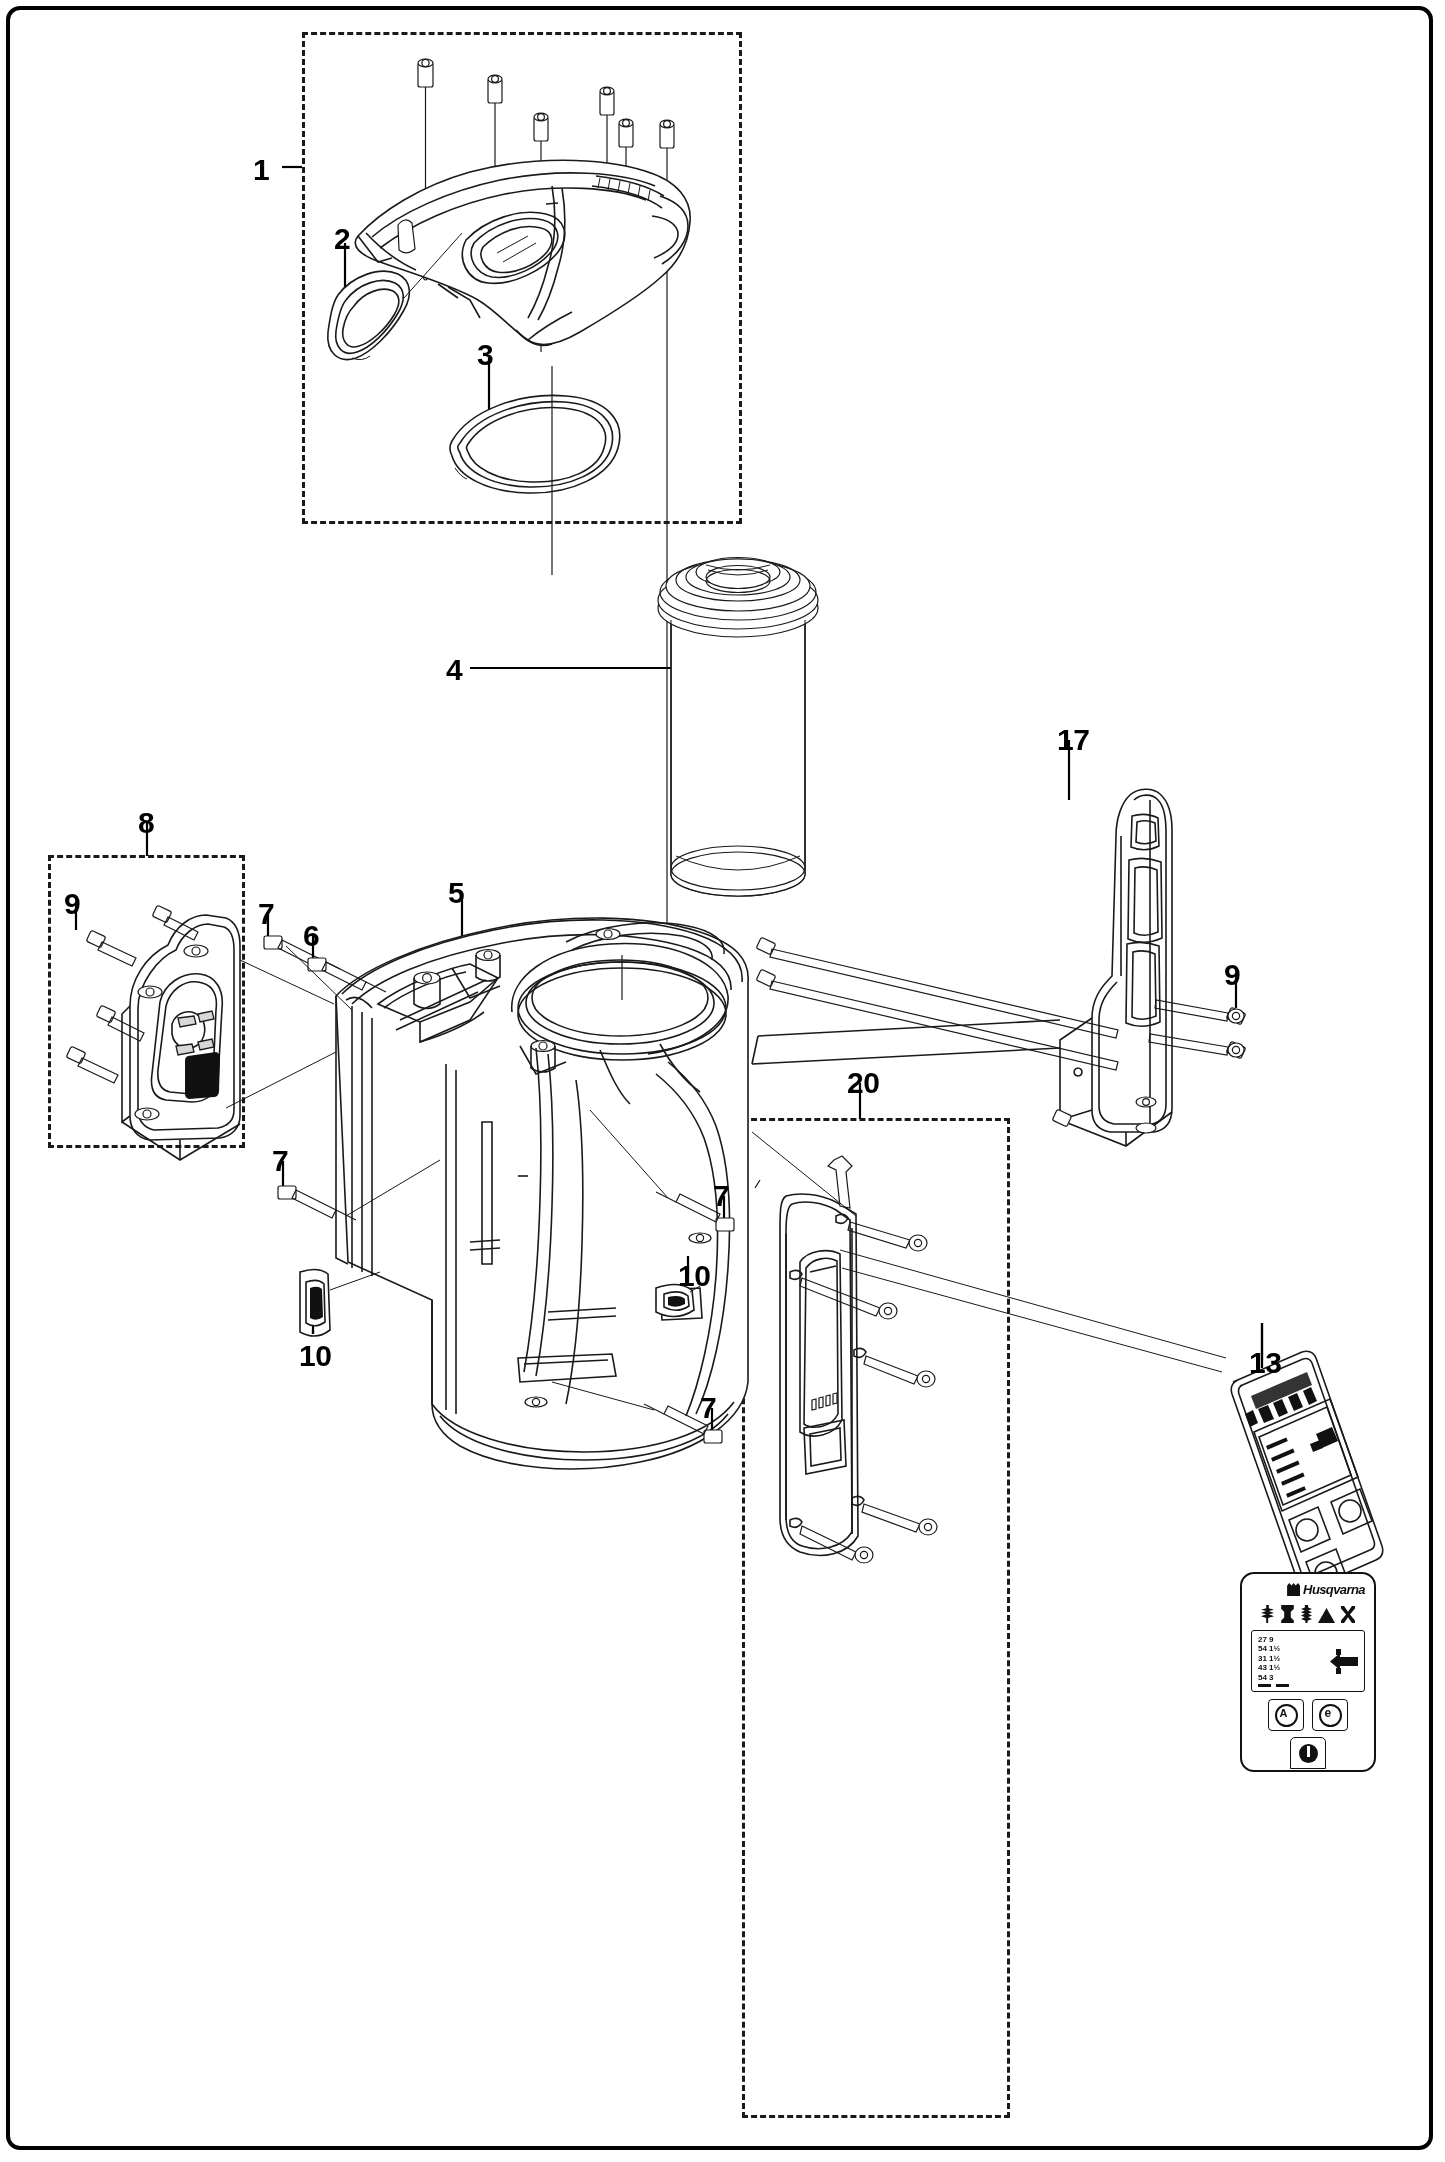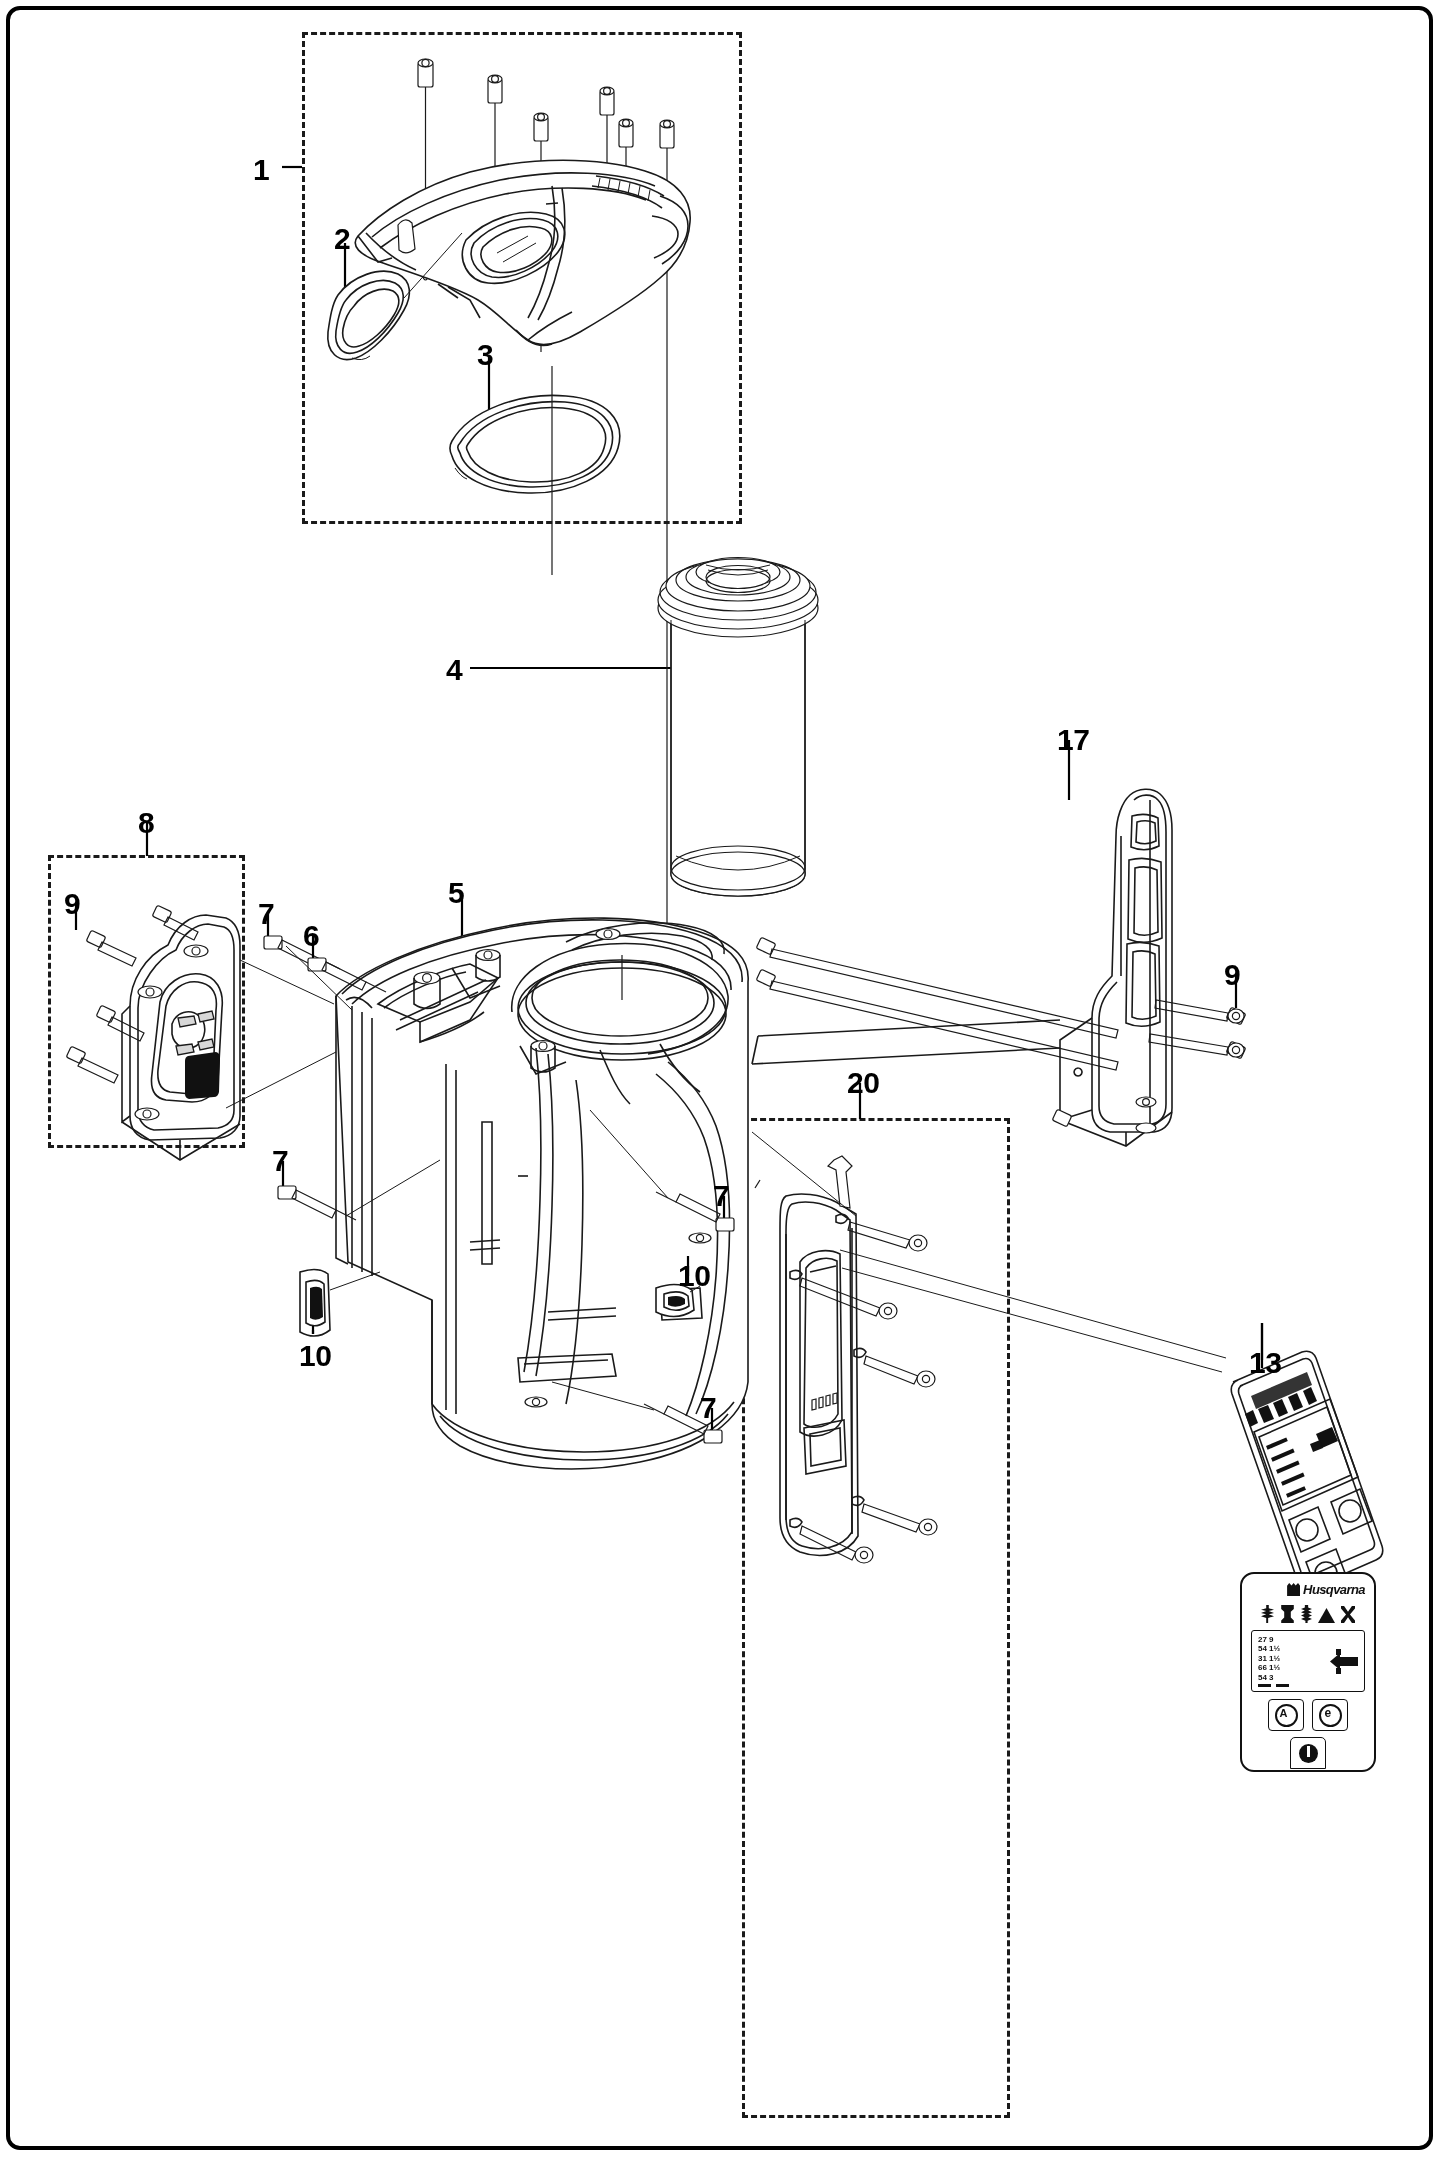--- a/index.html
+++ b/index.html
@@ -569,21 +569,21 @@
       <span style="display:inline-block;width:14px;height:17px;background:#111;
                    clip-path:polygon(0 0,22% 0,50% 34%,78% 0,100% 0,100% 14%,64% 50%,100% 86%,100% 100%,78% 100%,50% 66%,22% 100%,0 100%,0 86%,36% 50%,0 14%);"></span>
     </div>
 
     <div style="margin:7px 9px 0 9px;border:1.8px solid #111;border-radius:3px;height:62px;
                 display:flex;align-items:center;padding:4px 6px;box-sizing:border-box;">
       <div style="flex:1;">
         <div style="font:bold 8px 'Liberation Sans',sans-serif;color:#111;line-height:9.6px;white-space:nowrap;">27 9</div>
         <div style="font:bold 8px 'Liberation Sans',sans-serif;color:#111;line-height:9.6px;white-space:nowrap;">54 1½</div>
         <div style="font:bold 8px 'Liberation Sans',sans-serif;color:#111;line-height:9.6px;white-space:nowrap;">31 1½</div>
-        <div style="font:bold 8px 'Liberation Sans',sans-serif;color:#111;line-height:9.6px;white-space:nowrap;">66 1½</div>
+        <div style="font:bold 8px 'Liberation Sans',sans-serif;color:#111;line-height:9.6px;white-space:nowrap;">43 1½</div>
         <div style="font:bold 8px 'Liberation Sans',sans-serif;color:#111;line-height:9.6px;white-space:nowrap;">54 3</div>
         <div style="display:flex;gap:5px;margin-top:2px;">
           <span style="display:block;width:13px;height:3px;background:#111;"></span>
           <span style="display:block;width:13px;height:3px;background:#111;"></span>
         </div>
       </div>
       <div style="position:relative;width:28px;height:24px;">
         <span style="position:absolute;left:7px;top:8px;width:21px;height:9px;background:#111;"></span>
         <span style="position:absolute;left:0px;top:4px;width:10px;height:17px;background:#111;
                      clip-path:polygon(100% 0,100% 100%,0 50%);"></span>

